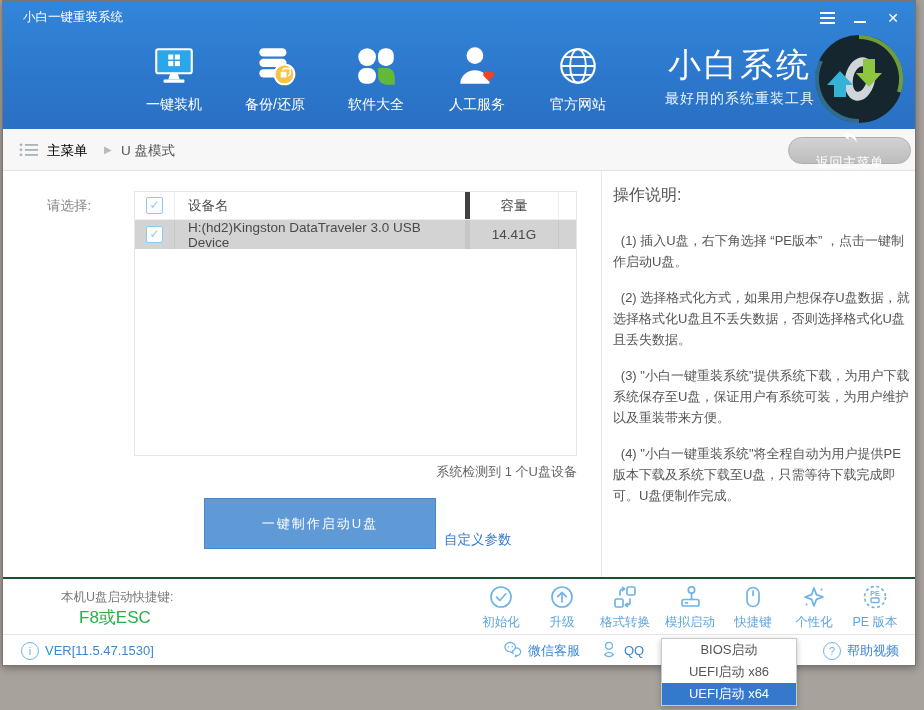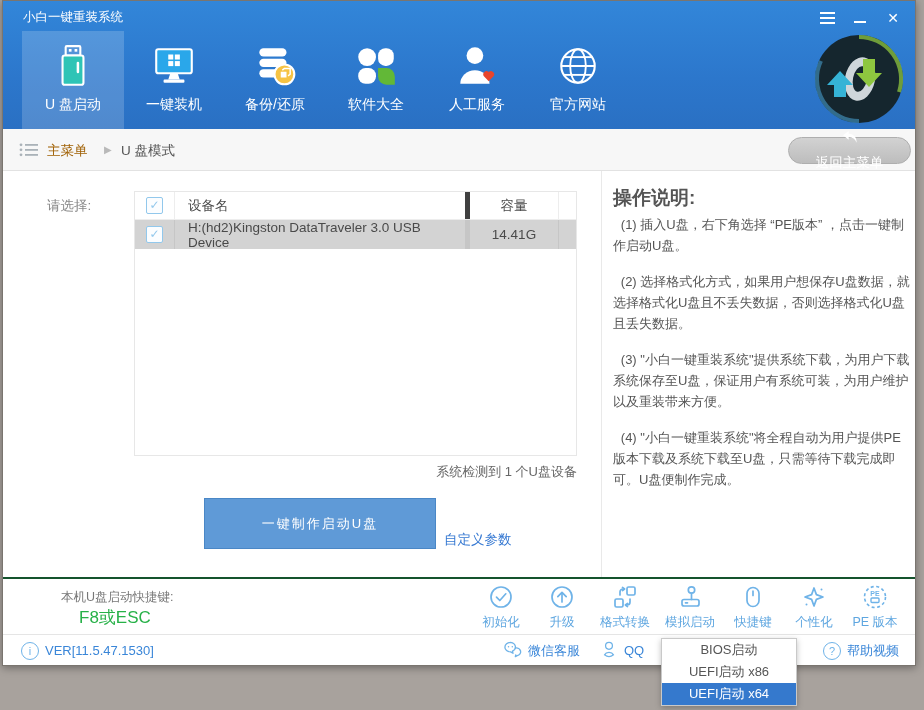--- a/index.html
+++ b/index.html
@@ -26,21 +26,21 @@
 
   .brand { position:absolute; left:652px; top:44px; width:170px; text-align:center; }
   .brand-name { color:#fff; font-size:33px; letter-spacing:3px; line-height:1.2; }
   .brand-tag { color:#eaf4ff; font-size:14px; margin-top:5px; letter-spacing:1px; }
   .badge { position:absolute; left:810px; top:32px; width:92px; height:92px; }
 
   
   .crumbbar { position:absolute; left:0; top:128px; width:100%; height:42px;
     background:#f7f7f7; border-bottom:1px solid #e2e2e2; }
   .crumb-ic { position:absolute; left:16px; top:13px; }
-  .crumb-root { position:absolute; left:44px; top:13px; font-size:13.5px; color:#a16207; cursor:pointer; }
+  .crumb-root { position:absolute; left:44px; top:13px; font-size:13.5px; color:#000000; cursor:pointer; }
   .crumb-arrow { position:absolute; left:101px; top:15px; font-size:10px; color:#b9b9b9; }
   .crumb-cur { position:absolute; left:118px; top:13px; font-size:13.5px; color:#555; }
   .back-btn { position:absolute; right:4px; top:136px; width:123px; height:27px; border-radius:14px;
     background:linear-gradient(180deg,#d2d2d2,#bdbdbd); border:1px solid #aeaeae;
     color:#fff; font-size:13.5px; display:flex; align-items:center; justify-content:center; gap:7px; cursor:pointer;flex-direction:column; }
 
   
   .content { position:absolute; left:0; top:170px; width:100%; height:406px; background:#fff; }
   .vdivider { position:absolute; left:598px; top:0; width:1px; height:406px; background:#e9e9e9; }
   .select-label { position:absolute; left:44px; top:26px; font-size:13.5px; color:#888; }
@@ -56,21 +56,21 @@
   .tc-gut { flex:1; border-left:1px solid #ededed; }
   .trow.item .tc-name,.trow.item .tc-cap,.trow.item .tc-gut { border-left-color:#c6c6c6; }
   .cb { width:17px; height:17px; border:1px solid #92c8ec; border-radius:2px; background:#fbfdff;
     color:#92c8ec; font-size:12px; line-height:15px; text-align:center; cursor:pointer; }
   .detect { position:absolute; left:131px; top:292px; width:443px; text-align:right; font-size:13px; color:#666; }
   .make-btn { position:absolute; left:201px; top:327px; width:232px; height:51px;
     background:#5f9ad7; border:1px solid #4a87c6; color:#fff; font-size:13px; letter-spacing:2px; cursor:pointer; }
   .custom-link { position:absolute; left:441px; top:360px; font-size:13.5px; color:#3578d2; cursor:pointer; }
 
   .instructions { position:absolute; left:610px; top:14px; width:298px; color:#555; }
-  .instructions h3 { font-size:19px; font-weight:bold; margin-bottom:3px; }
+  .instructions h3 { font-size:16px; font-weight:normal; margin-bottom:24px; }
   .instructions p { font-size:13px; line-height:21px; margin-bottom:15px; text-indent:0.6em; }
 
   
   .toolbar { position:absolute; left:0; top:576px; width:100%; height:57px; background:#fff; border-top:2px solid #14532d; }
   .hotkey-label { position:absolute; left:58px; top:10px; font-size:12.5px; color:#777; }
   .hotkey-value { position:absolute; left:76px; top:27px; font-size:17px; color:#27b148; }
   .tools { position:absolute; left:468px; top:5px; width:434px; display:flex; justify-content:space-between; }
   .tool { width:60px; text-align:center; cursor:pointer; }
   .tool .ic { display:block; margin:0 auto 2px; width:26px; height:26px; }
   .tool .lbl { font-size:12.5px; color:#5ea6e0; white-space:nowrap; }
@@ -103,32 +103,20 @@
       <div class="win-controls">
         <span class="ctl ctl-menu">
             <i></i>
           </span>
         <span class="ctl ctl-min">
             <i></i>
           </span>
         <span class="ctl ctl-close">✕</span>
       </div>
 
-      <div class="nav-item active" style="left:19px">
-        <span class="ic">
-          <svg viewBox="0 0 44 44" width="46" height="46">
-            <rect x="15" y="3" width="14" height="9" rx="1" fill="none" stroke="#fff" stroke-width="2"></rect>
-            <rect x="18" y="5.7" width="2.6" height="2.6" fill="#fff"></rect>
-            <rect x="23.5" y="5.7" width="2.6" height="2.6" fill="#fff"></rect>
-            <rect x="12" y="12" width="20" height="28" rx="2" fill="#2ec4b6" stroke="#fff" stroke-width="2"></rect>
-            <rect x="25.5" y="18" width="2.4" height="11" rx="1.2" fill="#fff"></rect>
-          </svg>
-        </span>
-        <span class="lbl">U 盘启动</span>
-      </div>
 
       <div class="nav-item" style="left:120px">
         <span class="ic">
           <svg viewBox="0 0 44 44" width="46" height="46">
             <rect x="5" y="6" width="34" height="23" rx="2" fill="#2aa7ea" stroke="#fff" stroke-width="2"></rect>
             <rect x="16.5" y="11" width="4.8" height="4.8" fill="#fff"></rect>
             <rect x="22.8" y="11" width="4.8" height="4.8" fill="#fff"></rect>
             <rect x="16.5" y="17.3" width="4.8" height="4.8" fill="#fff"></rect>
             <rect x="22.8" y="17.3" width="4.8" height="4.8" fill="#fff"></rect>
             <path d="M18.5 29 L16.5 35 H27.5 L25.5 29 Z" fill="#fff"></path>
@@ -181,20 +169,24 @@
             <circle cx="22" cy="22" r="16" fill="none" stroke="#fff" stroke-width="2"></circle>
             <ellipse cx="22" cy="22" rx="7.5" ry="16" fill="none" stroke="#fff" stroke-width="1.8"></ellipse>
             <line x1="6.5" y1="22" x2="37.5" y2="22" stroke="#fff" stroke-width="1.8"></line>
             <line x1="8.5" y1="13.5" x2="35.5" y2="13.5" stroke="#fff" stroke-width="1.8"></line>
             <line x1="8.5" y1="30.5" x2="35.5" y2="30.5" stroke="#fff" stroke-width="1.8"></line>
           </svg>
         </span>
         <span class="lbl">官方网站</span>
       </div>
 
+      <div class="brand">
+        <div class="brand-name">小白系统</div>
+        <div class="brand-tag">最好用的系统重装工具</div>
+      </div>
 
       <span class="badge">
         <svg viewBox="0 0 92 92" width="92" height="92">
           <circle cx="46" cy="46" r="44" fill="#15262e"></circle>
           <path d="M46 4 a42 42 0 0 1 40 55" fill="none" stroke="#8ec63f" stroke-width="4" opacity="0.75"></path>
           <path d="M46 88 a42 42 0 0 1 -38 -60" fill="none" stroke="#4aa6d8" stroke-width="4" opacity="0.55"></path>
           <ellipse cx="47" cy="46" rx="15" ry="22" fill="#cfd6da" transform="rotate(12 47 46)"></ellipse>
           <ellipse cx="47" cy="46" rx="7" ry="13" fill="#15262e" transform="rotate(12 47 46)"></ellipse>
           <path d="M14 52 L27 38 L40 52 L33 52 L33 64 L21 64 L21 52 Z" fill="#35b3d6"></path>
           <path d="M50 26 L62 26 L62 40 L69 40 L56 54 L43 40 L50 40 Z" fill="#8ec63f"></path>

